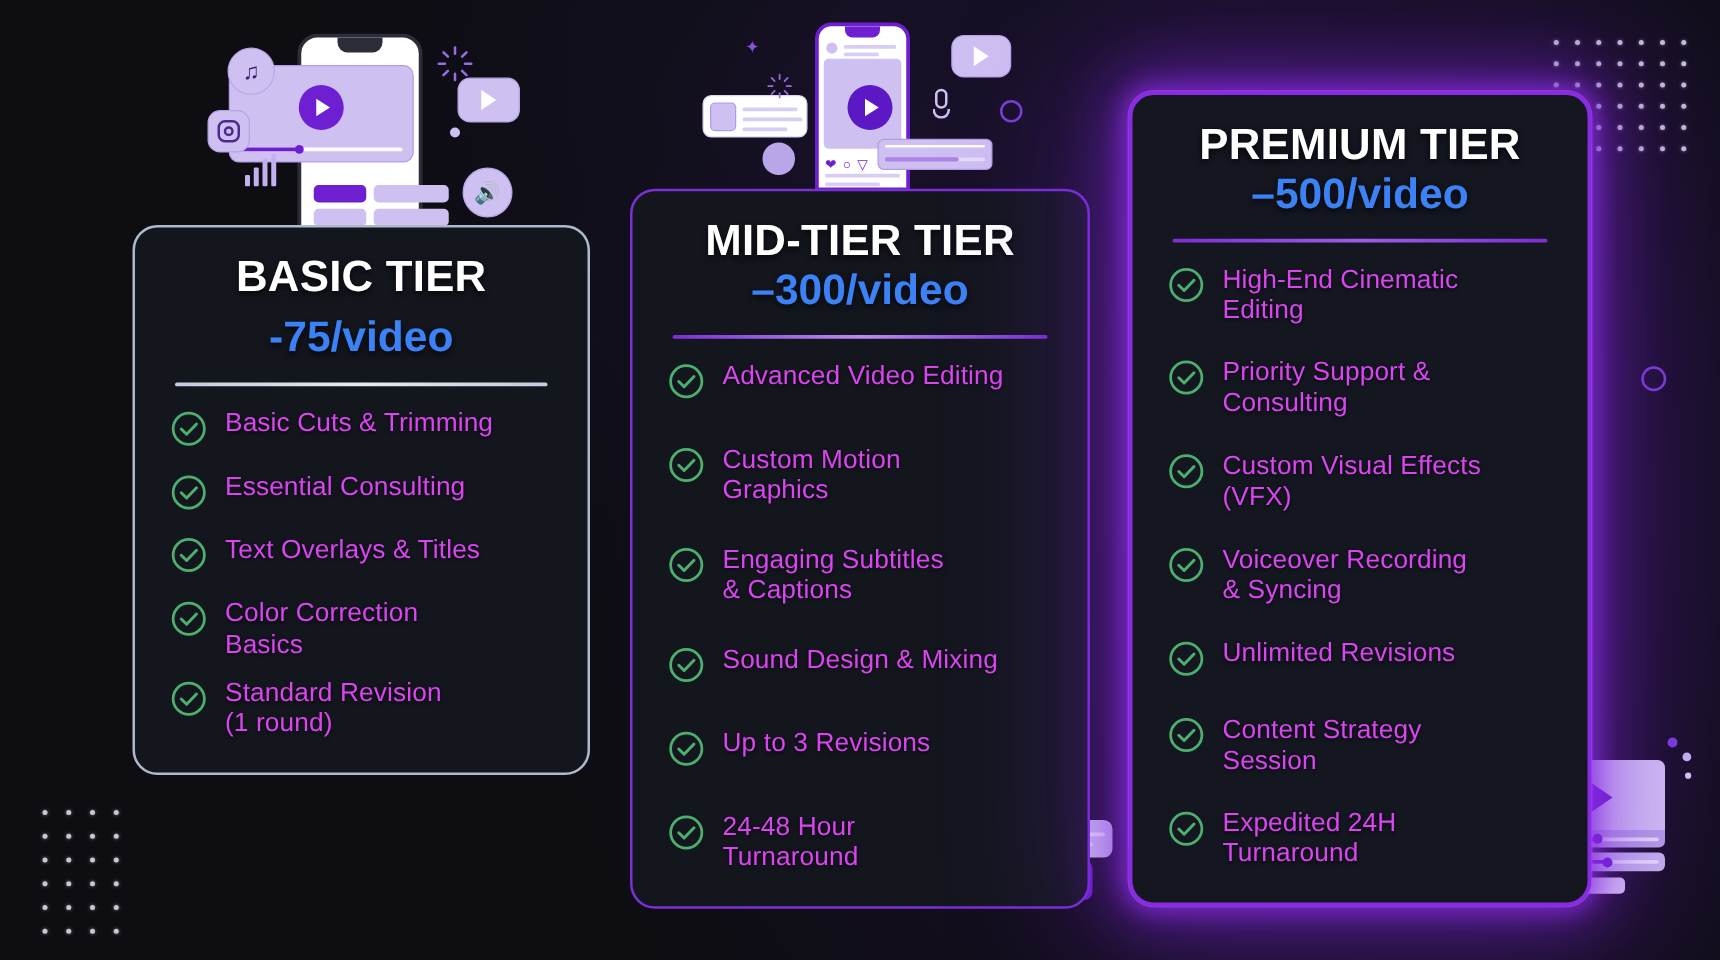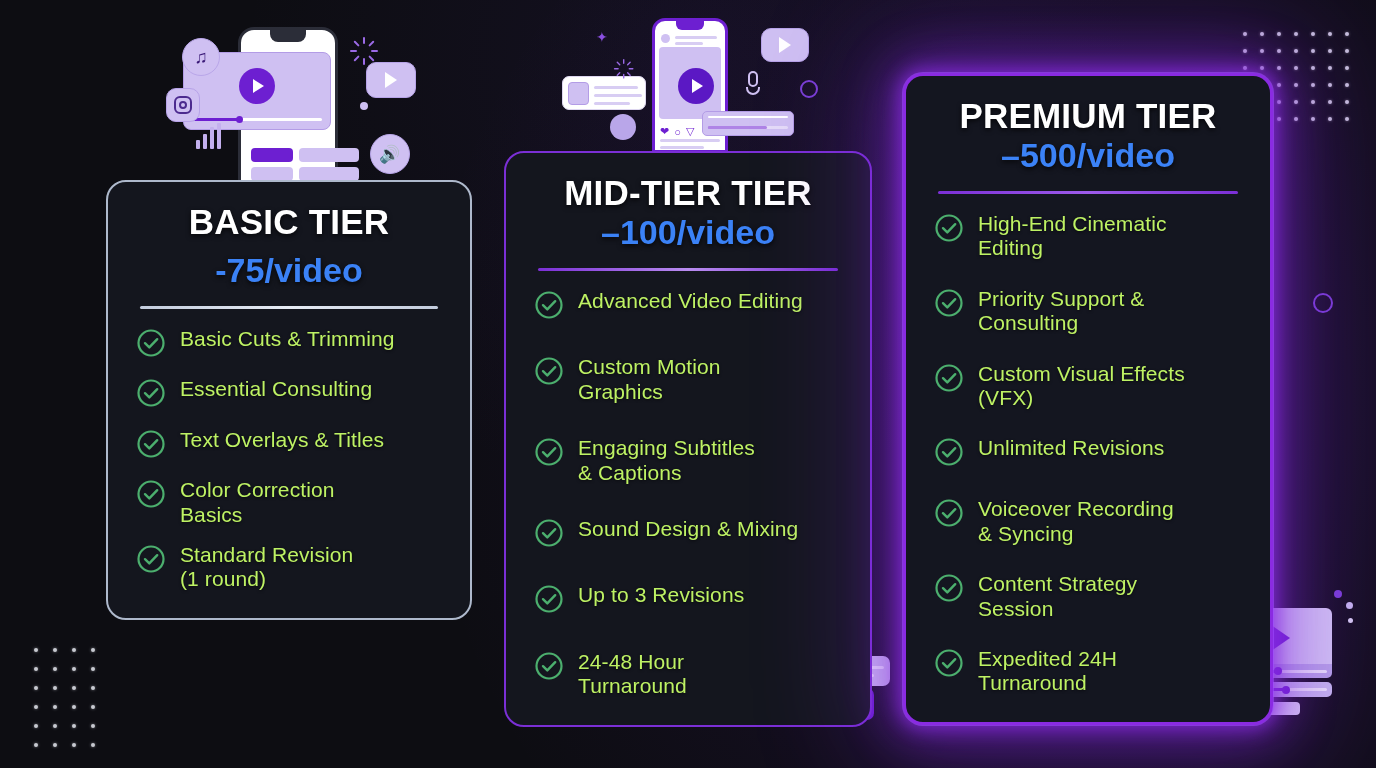--- a/index.html
+++ b/index.html
@@ -119,21 +119,21 @@
     justify-content: space-between;
     padding: 4px 0 6px 2px;
   }
   .feature {
     display: flex;
     align-items: flex-start;
     gap: 14px;
   }
   .check-icon { flex: 0 0 auto; margin-top: 1px; }
   .feature-label {
-    color: #bef264;
+    color: #d946ef;
     font-size: 21px;
     line-height: 1.17;
     font-weight: 400;
     letter-spacing: .1px;
     text-shadow: 0 1px 3px rgba(0,0,0,.6);
     white-space: pre-line;
   }
   #card-premium .feature-label { font-size: 21px; }
 
   
@@ -607,21 +607,21 @@
             </svg>
         </span>
         <span class="feature-label">Standard Revision
 (1 round)</span>
       </li>
     </ul>
   </div>
 
   <div class="card" id="card-mid">
     <div class="card-title">MID-TIER TIER</div>
-    <div class="card-price">–100/video</div>
+    <div class="card-price">–300/video</div>
     <div class="divider"></div>
     <ul class="feature-list">
       <li class="feature">
         <span class="check-icon">
           <svg width="30" height="30" viewBox="0 0 30 30">
               <circle cx="15" cy="15" r="12.5" fill="none" stroke="#4caf6e" stroke-width="2.2"></circle>
               <path d="M9 15.2 L13.3 19.4 L21.2 11.2" fill="none" stroke="#4caf6e" stroke-width="2.4" stroke-linecap="round" stroke-linejoin="round"></path>
             </svg>
         </span>
         <span class="feature-label">Advanced Video Editing</span>
@@ -712,39 +712,39 @@
         <span class="feature-label">Custom Visual Effects
 (VFX)</span>
       </li>
       <li class="feature">
         <span class="check-icon">
           <svg width="30" height="30" viewBox="0 0 30 30">
               <circle cx="15" cy="15" r="12.5" fill="none" stroke="#4caf6e" stroke-width="2.2"></circle>
               <path d="M9 15.2 L13.3 19.4 L21.2 11.2" fill="none" stroke="#4caf6e" stroke-width="2.4" stroke-linecap="round" stroke-linejoin="round"></path>
             </svg>
         </span>
-        <span class="feature-label">Unlimited Revisions</span>
-      </li>
-      <li class="feature">
-        <span class="check-icon">
-          <svg width="30" height="30" viewBox="0 0 30 30">
-              <circle cx="15" cy="15" r="12.5" fill="none" stroke="#4caf6e" stroke-width="2.2"></circle>
-              <path d="M9 15.2 L13.3 19.4 L21.2 11.2" fill="none" stroke="#4caf6e" stroke-width="2.4" stroke-linecap="round" stroke-linejoin="round"></path>
-            </svg>
-        </span>
         <span class="feature-label">Voiceover Recording
 &amp; Syncing</span>
       </li>
       <li class="feature">
         <span class="check-icon">
           <svg width="30" height="30" viewBox="0 0 30 30">
               <circle cx="15" cy="15" r="12.5" fill="none" stroke="#4caf6e" stroke-width="2.2"></circle>
               <path d="M9 15.2 L13.3 19.4 L21.2 11.2" fill="none" stroke="#4caf6e" stroke-width="2.4" stroke-linecap="round" stroke-linejoin="round"></path>
             </svg>
         </span>
+        <span class="feature-label">Unlimited Revisions</span>
+      </li>
+      <li class="feature">
+        <span class="check-icon">
+          <svg width="30" height="30" viewBox="0 0 30 30">
+              <circle cx="15" cy="15" r="12.5" fill="none" stroke="#4caf6e" stroke-width="2.2"></circle>
+              <path d="M9 15.2 L13.3 19.4 L21.2 11.2" fill="none" stroke="#4caf6e" stroke-width="2.4" stroke-linecap="round" stroke-linejoin="round"></path>
+            </svg>
+        </span>
         <span class="feature-label">Content Strategy
 Session</span>
       </li>
       <li class="feature">
         <span class="check-icon">
           <svg width="30" height="30" viewBox="0 0 30 30">
               <circle cx="15" cy="15" r="12.5" fill="none" stroke="#4caf6e" stroke-width="2.2"></circle>
               <path d="M9 15.2 L13.3 19.4 L21.2 11.2" fill="none" stroke="#4caf6e" stroke-width="2.4" stroke-linecap="round" stroke-linejoin="round"></path>
             </svg>
         </span>

